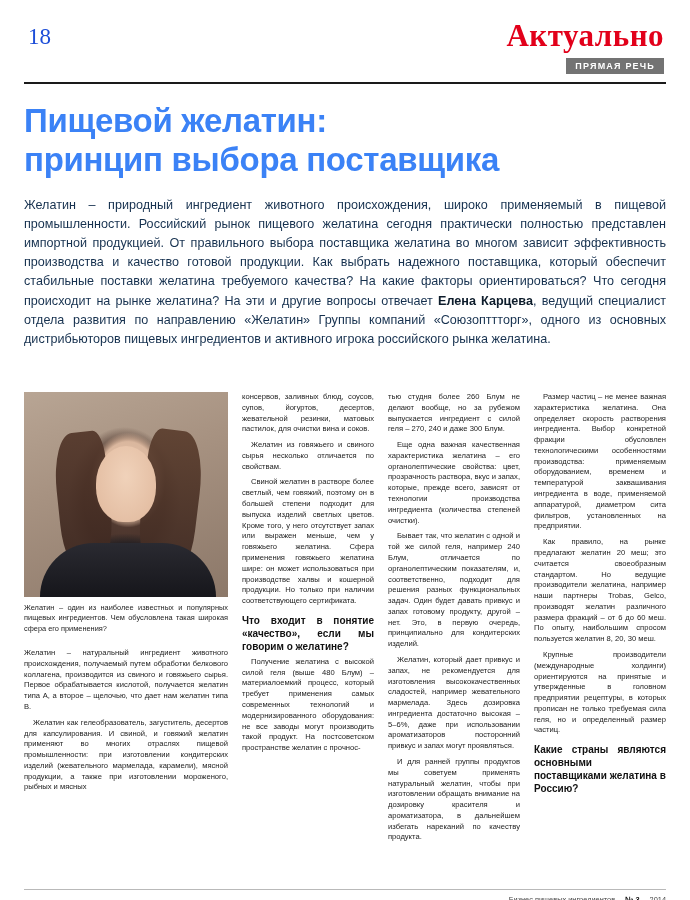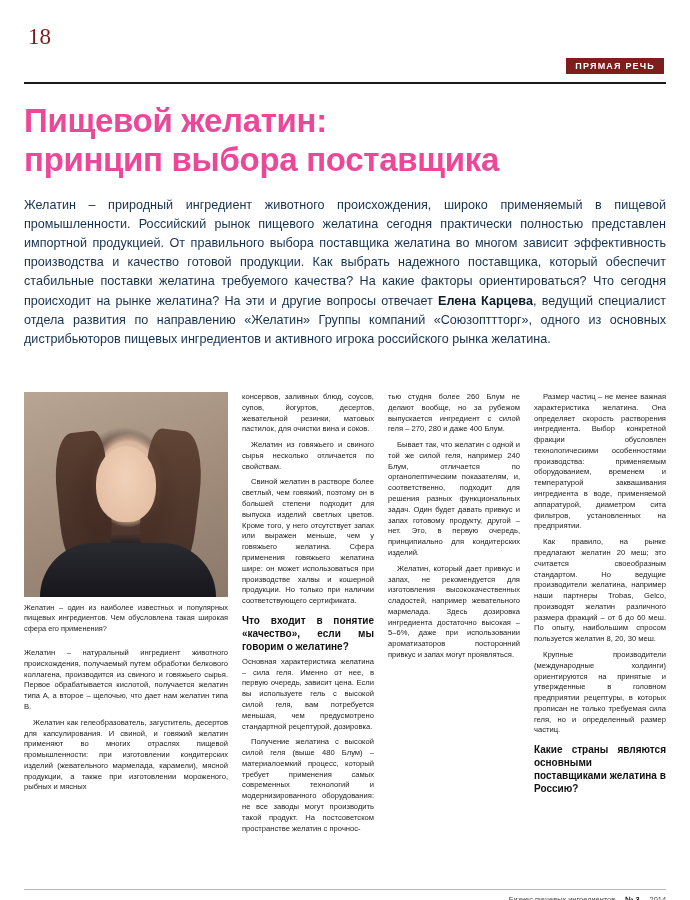--- a/index.html
+++ b/index.html
@@ -27,52 +27,52 @@
     position: relative;
     height: 64px;
     border-bottom: 2px solid #1a1a1a;
     margin: 18px 24px 0 24px;
   }
   .page-number {
     position: absolute;
     left: 4px;
     top: 6px;
     font-size: 23px;
-    color: #7f1d1d;
+    color: #1d4ed8;
     font-family: "Liberation Serif", serif;
   }
   .section-title {
     position: absolute;
     right: 2px;
     top: 0px;
     font-size: 31px;
     font-weight: bold;
     color: #e2001a;
     letter-spacing: 0.5px;
     font-family: "Liberation Serif", serif;
   }
   .rubric-badge {
     position: absolute;
     right: 2px;
     top: 40px;
-    background: #7f1d1d;
+    background: #737373;
     color: #ffffff;
     font-size: 9px;
     font-weight: bold;
     letter-spacing: 1.2px;
     padding: 3px 9px 3px 9px;
   }
 
   
   .headline {
     margin: 18px 24px 0 24px;
     font-size: 33px;
     line-height: 1.18;
     font-weight: bold;
-    color: #ec4899;
+    color: #3b82f6;
     letter-spacing: -0.3px;
   }
   .headline .line2 {
     display: block;
   }
 
   
   .lead {
     margin: 16px 24px 15px 24px;
     font-size: 12.6px;
@@ -189,20 +189,21 @@
   }
   .footer .issue { font-weight: bold; color: #111; }
 </style>
 </head>
 <body>
 
 <div class="page">
 
   <div class="masthead">
     <div class="page-number">18</div>
+    <div class="section-title">Актуально</div>
     <div class="rubric-badge">ПРЯМАЯ РЕЧЬ</div>
   </div>
 
   <h1 class="headline">
     <span>Пищевой желатин:</span>
     <span class="line2">принцип выбора поставщика</span>
   </h1>
 
   <div class="lead">
     <span>Желатин – природный ингредиент животного происхождения, широко применяемый в пищевой промышленности. Российский рынок пищевого желатина сегодня практически полностью представлен импортной продукцией. От правильного выбора поставщика желатина во многом зависит эффективность производства и качество готовой продукции. Как выбрать надежного поставщика, который обеспечит стабильные поставки желатина требуемого качества? На какие факторы ориентироваться? Что сегодня происходит на рынке желатина? На эти и другие вопросы отвечает </span><b>Елена Карцева</b><span>, ведущий специалист отдела развития по направлению «Желатин» Группы компаний «Союзопттторг», одного из основных дистрибьюторов пищевых ингредиентов и активного игрока российского рынка желатина.</span>
@@ -221,28 +222,29 @@
       <div class="photo-caption">Желатин – один из наиболее известных и популярных пищевых ингредиентов. Чем обусловлена такая широкая сфера его применения?</div>
       <p>Желатин – натуральный ингредиент животного происхождения, получаемый путем обработки белкового коллагена, производится из свиного и говяжьего сырья. Первое обрабатывается кислотой, получается желатин типа А, а второе – щелочью, что дает нам желатин типа В.</p>
       <p class="indent">Желатин как гелеобразователь, загуститель, десертов для капсулирования. И свиной, и говяжий желатин применяют во многих отраслях пищевой промышленности: при изготовлении кондитерских изделий (жевательного мармелада, карамели), мясной продукции, а также при изготовлении мороженого, рыбных и мясных</p>
     </div>
 
     <div class="col">
       <p>консервов, заливных блюд, соусов, супов, йогуртов, десертов, жевательной резинки, матовых пастилок, для очистки вина и соков.</p>
       <p class="indent">Желатин из говяжьего и свиного сырья несколько отличается по свойствам.</p>
       <p class="indent">Свиной желатин в растворе более светлый, чем говяжий, поэтому он в большей степени подходит для выпуска изделий светлых цветов. Кроме того, у него отсутствует запах или выражен меньше, чем у говяжьего желатина. Сфера применения говяжьего желатина шире: он может использоваться при производстве халвы и кошерной продукции. Но только при наличии соответствующего сертификата.</p>
       <div class="subhead">Что входит в понятие «качество», если мы говорим о желатине?</div>
-      <p>Основная характеристика желатина – сила геля. Именно от нее, в первую очередь, зависит цена. Если вы используете гель с высокой силой геля, вам потребуется меньшая, чем предусмотрено стандартной рецептурой, дозировка.</p>
       <p class="indent">Получение желатина с высокой силой геля (выше 480 Блум) – материалоемкий процесс, который требует применения самых современных технологий и модернизированного оборудования: не все заводы могут производить такой продукт. На постсоветском пространстве желатин с прочнос-</p>
     </div>
 
     <div class="col">
-      <p>тью студня более 260 Блум не делают вообще, но за рубежом выпускается ингредиент с силой геля – 270, 280 и даже 400 Блум.</p>
+      <p>тью студня более 260 Блум не делают вообще, но за рубежом выпускается ингредиент с силой геля – 270, 240 и даже 300 Блум.</p>
+      <p class="indent">Еще одна важная качественная характеристика желатина – его органолептические свойства: цвет, прозрачность раствора, вкус и запах, которые, прежде всего, зависят от технологии производства ингредиента (количества степеней очистки).</p>
       <p class="indent">Бывает так, что желатин с одной и той же силой геля, например 240 Блум, отличается по органолептическим показателям, и, соответственно, подходит для решения разных функциональных задач. Один будет давать привкус и запах готовому продукту, другой – нет. Это, в первую очередь, принципиально для кондитерских изделий.</p>
       <p class="indent">Желатин, который дает привкус и запах, не рекомендуется для изготовления высококачественных сладостей, например жевательного мармелада. Здесь дозировка ингредиента достаточно высокая – 5–6%, даже при использовании ароматизаторов посторонний привкус и запах могут проявляться.</p>
+      <p class="indent">И для ранней группы продуктов мы советуем применять натуральный желатин, чтобы при изготовлении обращать внимание на дозировку красителя и ароматизатора, в дальнейшем избегать нареканий по качеству продукта.</p>
     </div>
 
     <div class="col">
       <p class="indent">Размер частиц – не менее важная характеристика желатина. Она определяет скорость растворения ингредиента. Выбор конкретной фракции обусловлен технологическими особенностями производства: применяемым оборудованием, временем и температурой заквашивания ингредиента в воде, применяемой аппаратурой, диаметром сита фильтров, установленных на предприятии.</p>
       <p class="indent">Как правило, на рынке предлагают желатин 20 меш; это считается своеобразным стандартом. Но ведущие производители желатина, например наши партнеры Trobas, Gelco, производят желатин различного размера фракций – от 6 до 60 меш. По опыту, наибольшим спросом пользуется желатин 8, 20, 30 меш.</p>
       <p class="indent">Крупные производители (международные холдинги) ориентируются на принятые и утвержденные в головном предприятии рецептуры, в которых прописан не только требуемая сила геля, но и определенный размер частиц.</p>
       <div class="subhead">Какие страны являются основными поставщиками желатина в Россию?</div>
     </div>
 
   </div>

